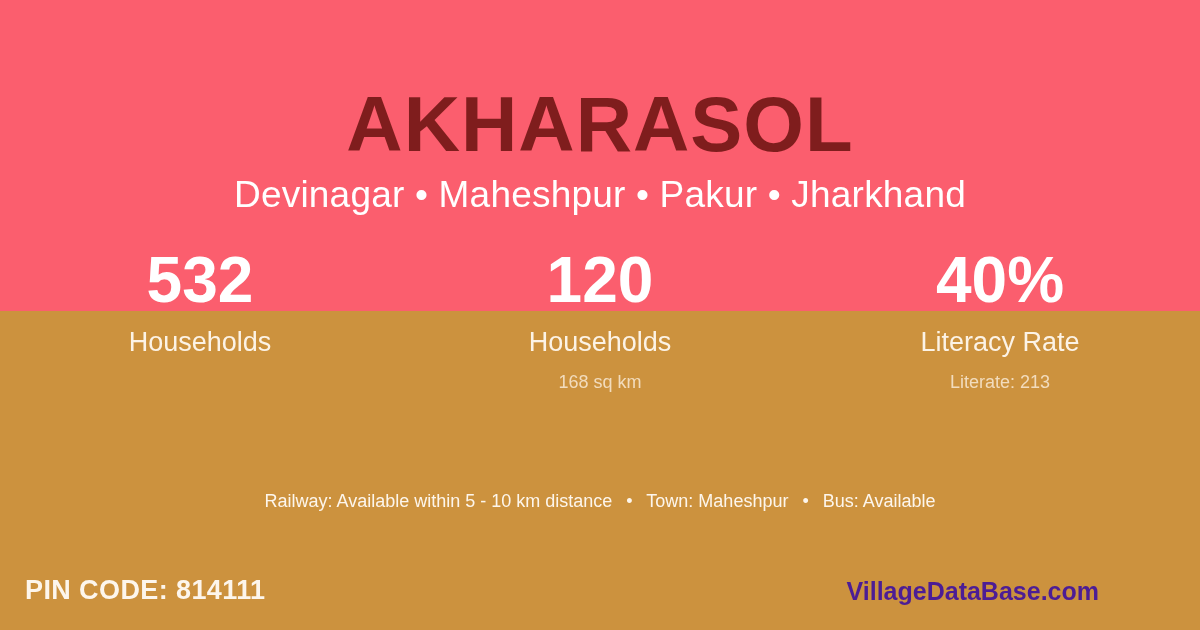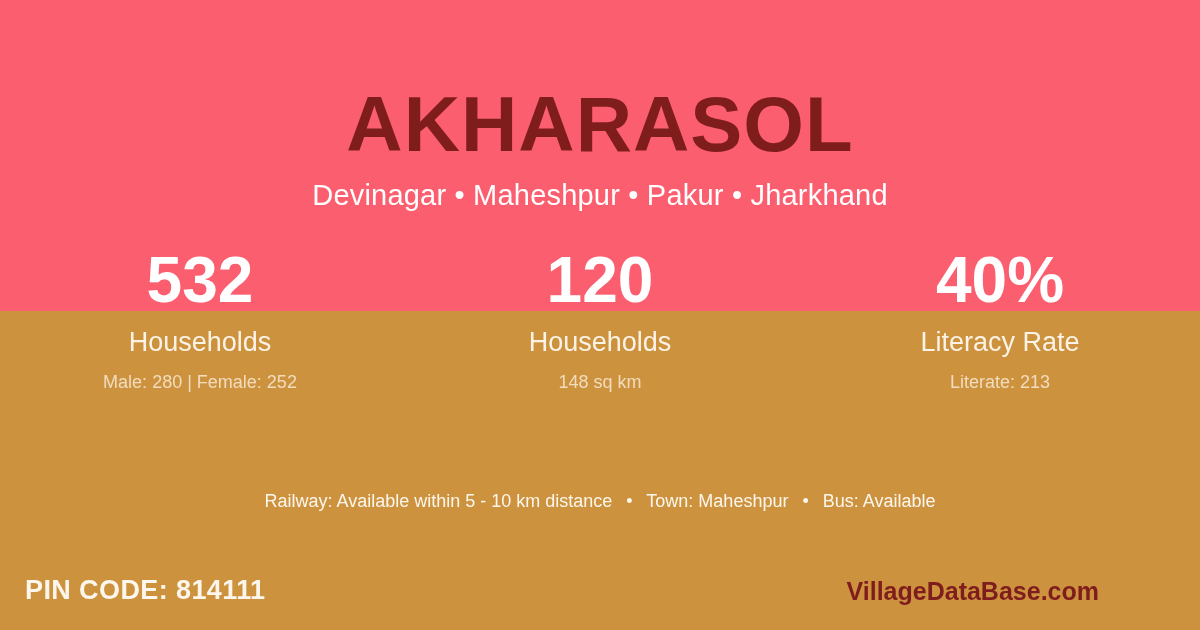--- a/index.html
+++ b/index.html
@@ -59,21 +59,21 @@
     line-height: 92px;
     font-weight: bold;
     color: #7f1d1d;
     letter-spacing: 1px;
     margin: 0;
     white-space: nowrap;
   }
   .village-subtitle {
     margin: 0;
     margin-top: 6px;
-    font-size: 29px;
+    font-size: 37px;
     line-height: 38px;
     font-weight: 300;
     color: #FFFFFF;
     letter-spacing: 0.2px;
     white-space: nowrap;
   }
 
   
   .stats-row {
     position: absolute;
@@ -149,21 +149,21 @@
     letter-spacing: 0.4px;
     white-space: nowrap;
   }
   .brand {
     position: absolute;
     right: 25px;
     top: 2px;
     font-size: 25px;
     line-height: 32px;
     font-weight: bold;
-    color: #7f1d1d;
+    color: #4c1d95;
     letter-spacing: 0px;
     white-space: nowrap;
   }
 </style>
 </head>
 <body>
 
 <div class="card">
 
   <div class="band-top"></div>
@@ -174,27 +174,26 @@
     <div class="header">
       <h1 class="village-title">AKHARASOL</h1>
       <p class="village-subtitle">Devinagar • Maheshpur • Pakur • Jharkhand</p>
     </div>
 
     <div class="stats-row">
 
       <div class="stat-col">
         <div class="stat-value">532</div>
         <div class="stat-label">Households</div>
-        <div class="stat-sub">Male: 280 | Female: 252</div>
       </div>
 
       <div class="stat-col">
         <div class="stat-value">120</div>
         <div class="stat-label">Households</div>
-        <div class="stat-sub">148 sq km</div>
+        <div class="stat-sub">168 sq km</div>
       </div>
 
       <div class="stat-col">
         <div class="stat-value">40%</div>
         <div class="stat-label">Literacy Rate</div>
         <div class="stat-sub">Literate: 213</div>
       </div>
 
     </div>
 

